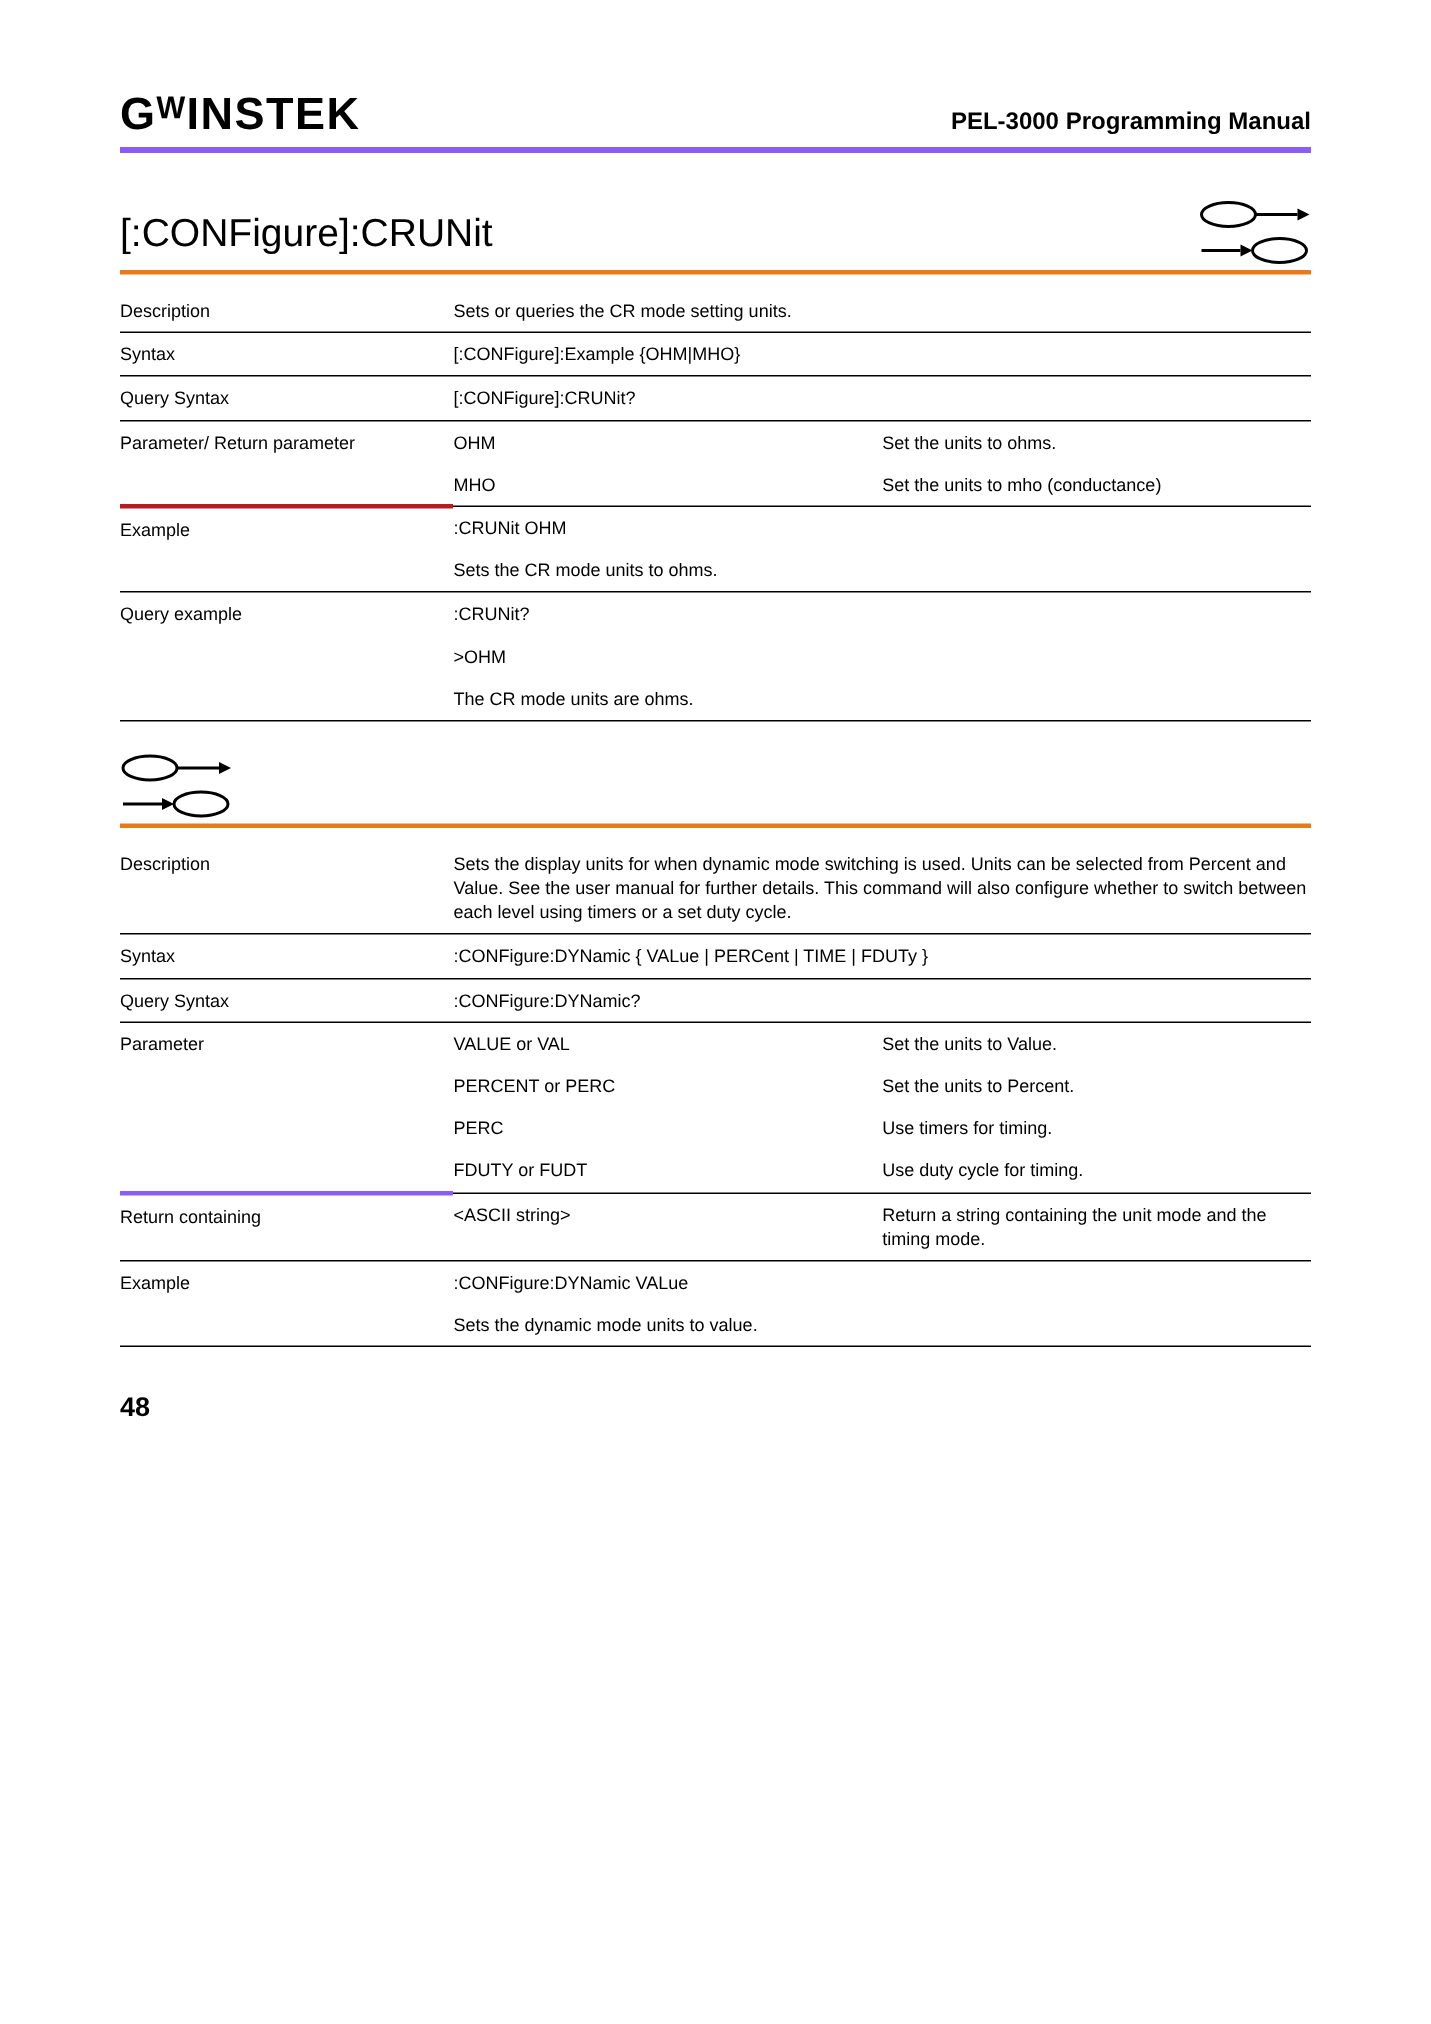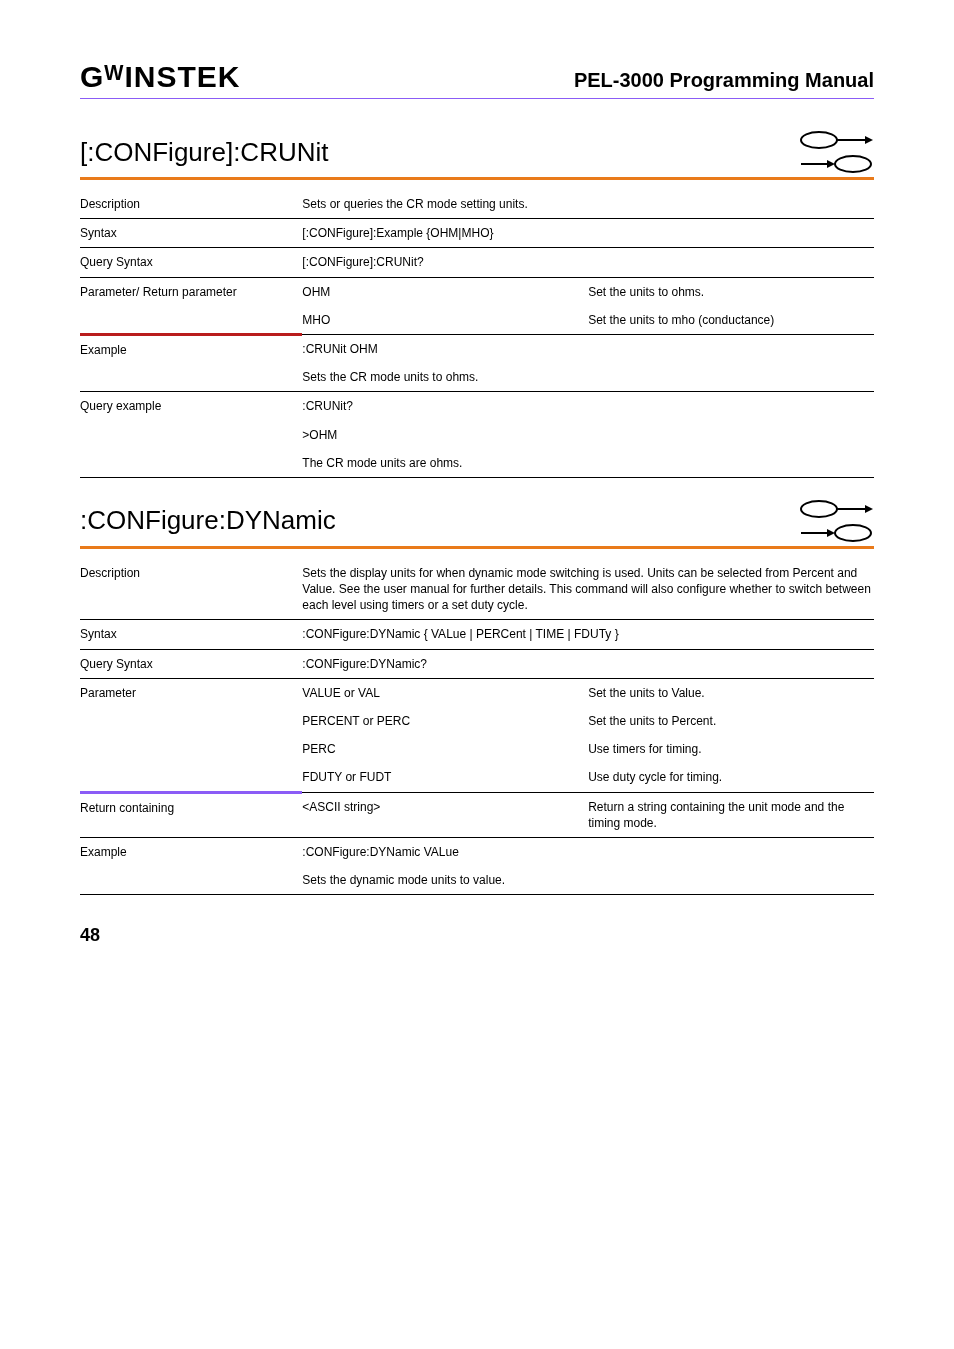--- a/index.html
+++ b/index.html
@@ -12,33 +12,33 @@
     background: #fff;
     color: #000;
     width: 954px;
     margin: 0 auto;
     padding: 60px 80px 40px 80px;
   }
   .header-row {
     display: flex;
     justify-content: space-between;
     align-items: baseline;
-    border-bottom: 1px solid #8b5cf6;
+    border-bottom: 4px solid #8b5cf6;
     padding-bottom: 4px;
     margin-bottom: 30px;
   }
   .logo {
     font-family: Arial, sans-serif;
     font-weight: 900;
     font-size: 30px;
     letter-spacing: 1px;
   }
   .manual-title {
     font-weight: bold;
-    font-size: 20px;
+    font-size: 16px;
   }
   .command-heading-row {
     display: flex;
     justify-content: space-between;
     align-items: center;
     margin-top: 20px;
     padding-bottom: 2px;
     gap: 21px;
   }
   .command-heading-row .heading-text {
@@ -154,21 +154,20 @@
   <tr class="noborder">
     <td colspan="2">&gt;OHM</td>
   </tr>
   <tr class="row-border">
     <td colspan="2">The CR mode units are ohms.</td>
   </tr>
 </tbody>
   </table>
 
 <div class="command-heading-row">
-  <div class="heading-text">:CONFigure:DYNamic</div>
   <div class="icons">
     <svg class="icon-svg" viewBox="0 0 75 22">
       <ellipse cx="20" cy="11" rx="18" ry="8" fill="none" stroke="#000" stroke-width="2"></ellipse>
       <line x1="38" y1="11" x2="66" y2="11" stroke="#000" stroke-width="2"></line>
       <polygon points="66,7 74,11 66,15" fill="#000"></polygon>
     </svg>
     <svg class="icon-svg" viewBox="0 0 75 22">
       <line x1="2" y1="11" x2="28" y2="11" stroke="#000" stroke-width="2"></line>
       <polygon points="28,7 36,11 28,15" fill="#000"></polygon>
       <ellipse cx="54" cy="11" rx="18" ry="8" fill="none" stroke="#000" stroke-width="2"></ellipse>

